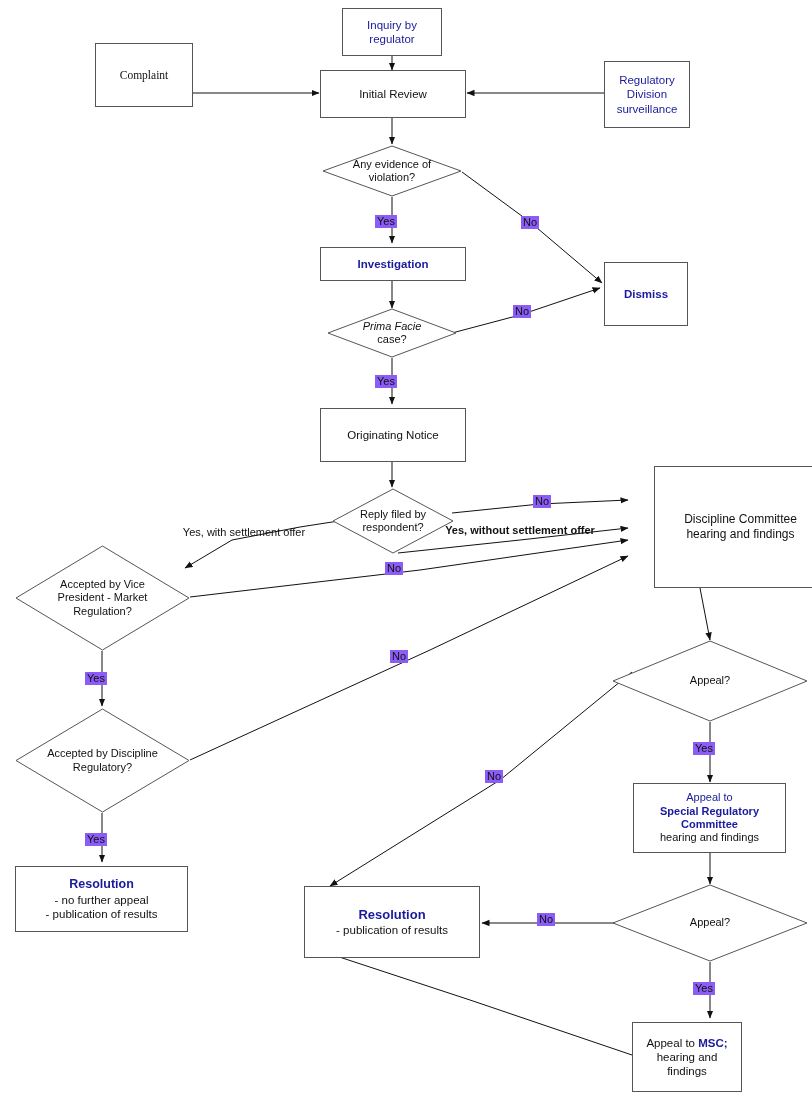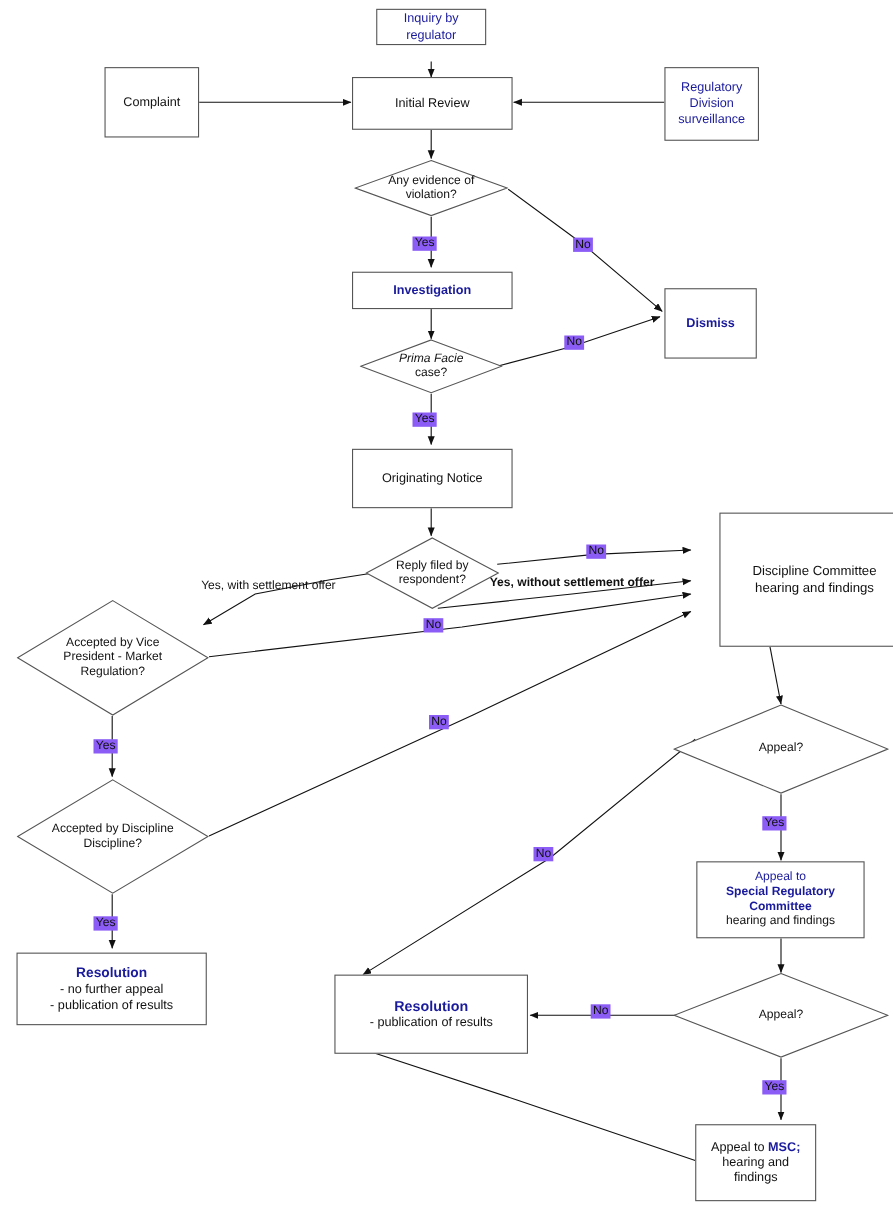--- a/index.html
+++ b/index.html
@@ -143,28 +143,28 @@
       <line x1="710" y1="853" x2="710" y2="884" marker-end="url(#arrow)"></line>
 
       <line x1="632" y1="923" x2="482" y2="923" marker-end="url(#arrow)"></line>
 
       <line x1="710" y1="962" x2="710" y2="1018" marker-end="url(#arrow)"></line>
 
       <path d="M 632,1055 L 470,1000 L 312,948" marker-end="url(#arrow)"></path>
     </g>
   </svg>
 
-  <div class="node boxnode blueplain" style="left:342px; top:8px; width:100px; height:33px;">
+  <div class="node boxnode blueplain" style="left:342px; top:8px; width:100px; height:48px;">
     <div>
       <span class="l1">Inquiry by</span>
       <span class="l1">regulator</span>
     </div>
   </div>
 
-  <div class="node boxnode" style="left:95px; top:61px; width:86px; height:64px;">
+  <div class="node boxnode" style="left:95px; top:43px; width:98px; height:64px;font-family:Liberation Serif, serif;">
     <span>Complaint</span>
   </div>
 
   <div class="node boxnode blueplain" style="left:604px; top:61px; width:86px; height:67px;">
     <div>
       <span class="l1">Regulatory</span>
       <span class="l1">Division</span>
       <span class="l1">surveillance</span>
     </div>
   </div>
@@ -241,21 +241,21 @@
   </div>
   <div class="edgelabel" style="left:385px; top:562px;">No</div>
   <div class="edgelabel" style="left:85px; top:672px;">Yes</div>
 
   <div class="dmd" style="left:15px; top:708px; width:175px; height:105px;">
     <svg class="dmd-shape" viewBox="0 0 175 105" preserveAspectRatio="none">
       <polygon points="87.5,1 174,52.5 87.5,104 1,52.5" fill="#ffffff" stroke="#555555" stroke-width="1"></polygon>
     </svg>
     <div class="dmd-label">
       <span class="l1">Accepted by Discipline</span>
-      <span class="l1">Discipline?</span>
+      <span class="l1">Regulatory?</span>
     </div>
   </div>
   <div class="edgelabel" style="left:390px; top:650px;">No</div>
   <div class="edgelabel" style="left:85px; top:833px;">Yes</div>
 
   <div class="node boxnode" style="left:15px; top:866px; width:173px; height:66px;">
     <div>
       <span class="l1 b" style="color:#1a1a9c; font-size:12.5px;">Resolution</span>
       <span class="l1">- no further appeal</span>
       <span class="l1">- publication of results</span>

